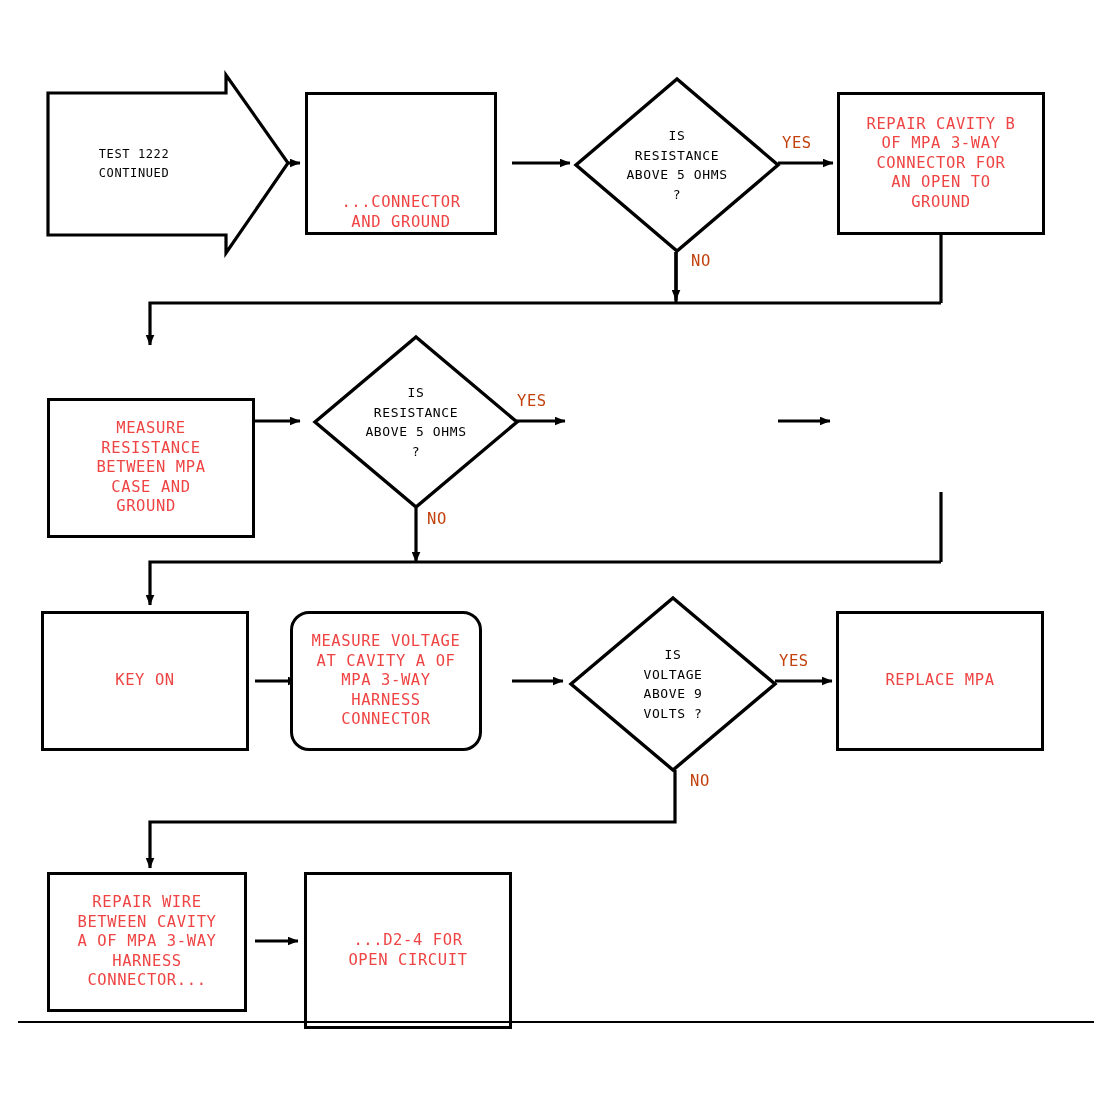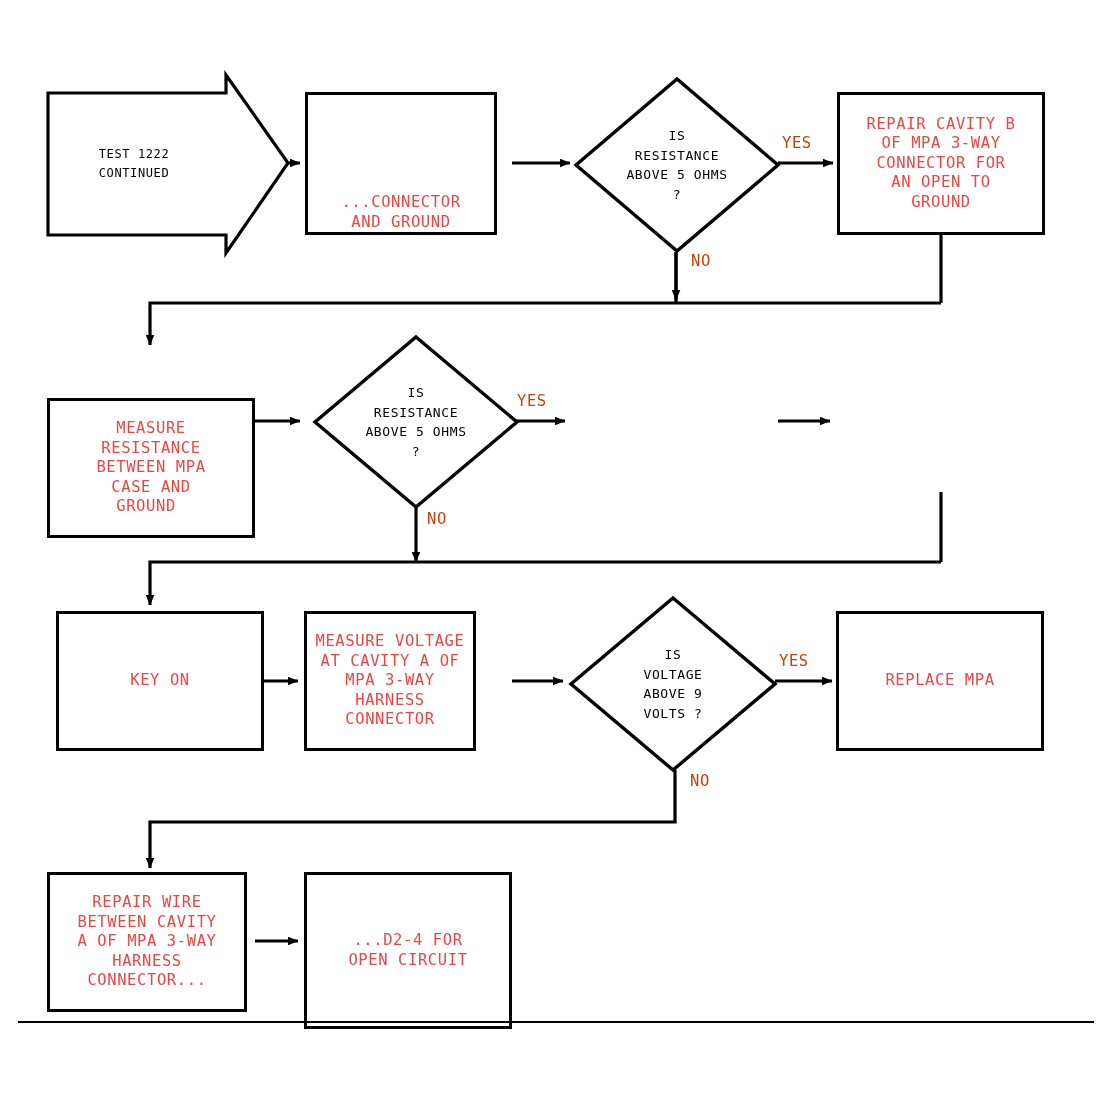--- a/index.html
+++ b/index.html
@@ -195,25 +195,25 @@
     <div class="diamond-label">
       <span class="txt">IS
 RESISTANCE
 ABOVE 5 OHMS
 ?</span>
     </div>
   </div>
 
 
 
-  <div class="node proc" style="left:56px; top:611px; width:208px; height:140px;">
+  <div class="node proc" style="left:41px; top:611px; width:208px; height:140px;">
     <span class="txt">KEY ON</span>
   </div>
 
-  <div class="node proc" style="left:304px; top:611px; width:172px; height:140px;">
+  <div class="node proc" style="left:290px; top:611px; width:192px; height:140px;border-radius:19px;">
     <span class="txt">MEASURE VOLTAGE
 AT CAVITY A OF
 MPA 3-WAY
 HARNESS
 CONNECTOR</span>
   </div>
 
   <div class="diamond-wrap" style="left:568px; top:595px; width:210px; height:178px;">
     <svg width="210" height="178" xmlns="http://www.w3.org/2000/svg">
       <polygon points="105,3 207,89 105,175 3,89" fill="#ffffff" stroke="#000000" stroke-width="3.4" stroke-linejoin="miter"></polygon>

